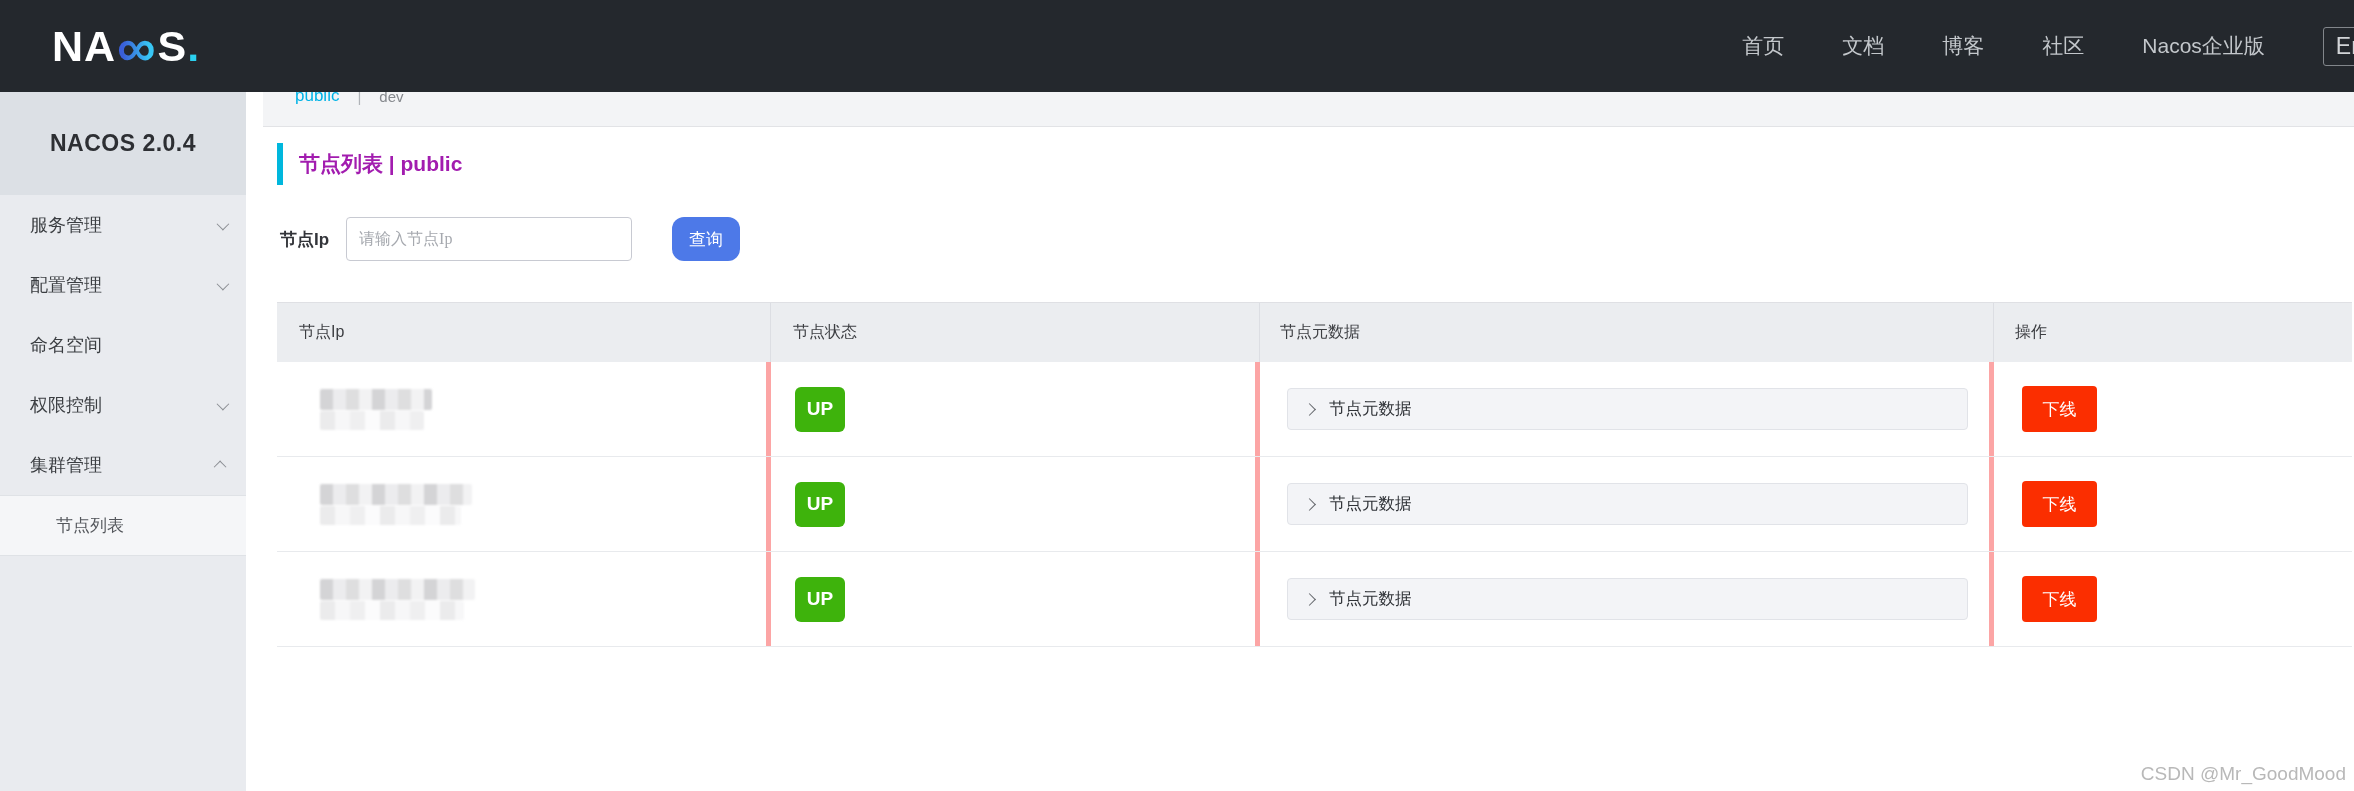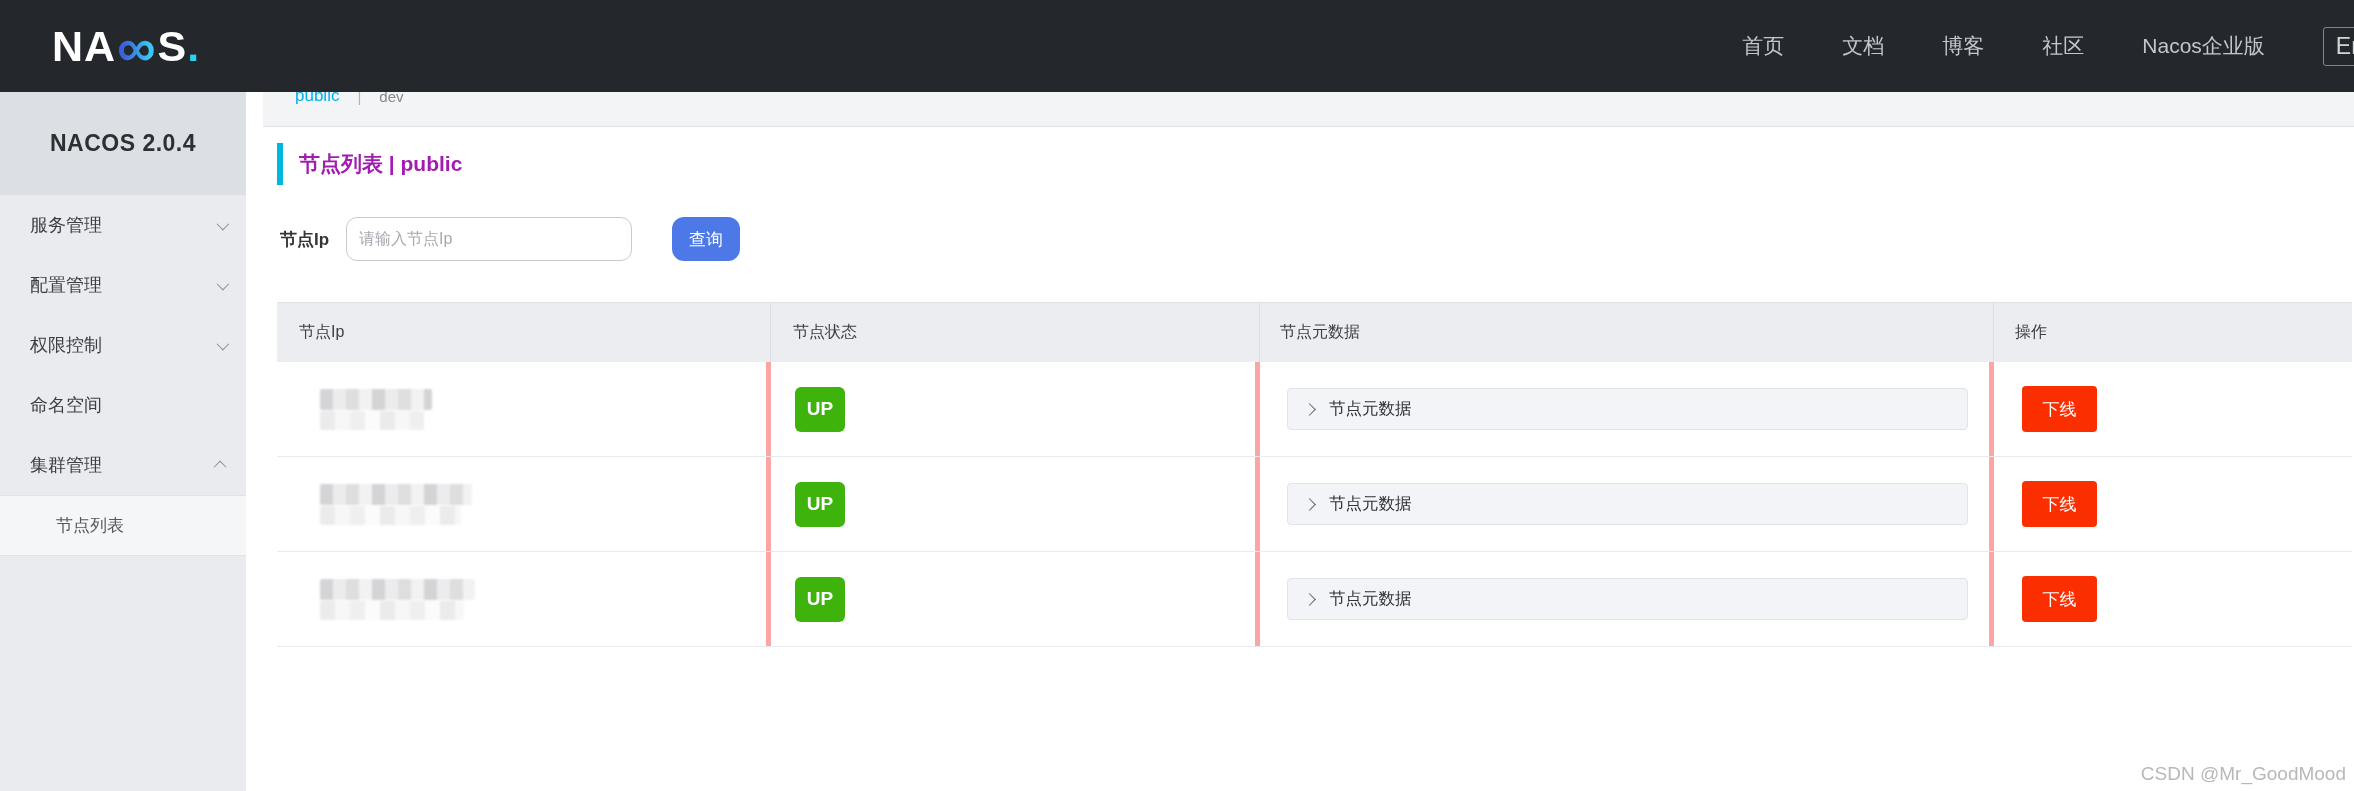--- a/index.html
+++ b/index.html
@@ -48,23 +48,23 @@
   .ns-other { color:#85888d; font-size:15px; text-decoration:none; cursor:pointer; }
 
   
   .content { position:absolute; left:263px; top:127px; right:0; bottom:0; background:#fff; }
   .page-title { position:absolute; left:14px; top:16px; display:flex; align-items:center; }
   .accent-bar { width:6px; height:42px; background:var(--accent-cyan,#00b7dd); }
   .page-title h1 { margin-left:16px; font-size:21px; font-weight:bold; color:#a21caf; }
 
   .search-row { position:absolute; left:17px; top:90px; height:44px; display:flex; align-items:center; }
   .search-label { font-size:17px; font-weight:bold; color:#33353a; margin-right:17px; }
-  .search-input { width:286px; height:44px; border:1px solid #c8cad2; border-radius:11px;
+  .search-input { width:286px; height:44px; border:1px solid #c8cad2; border-radius:4px;
                   padding:0 12px; font-size:16px; color:#333; outline:none;
-                  font-family:Liberation Sans, sans-serif; }
+                  font-family:Liberation Serif, serif; }
   .search-input::placeholder { color:#a6a9af; }
   .btn-query { margin-left:40px; width:68px; height:44px; background:var(--primary-blue,#4d79e8);
                border:none; border-radius:12px; color:#fff; font-size:17px; cursor:pointer;
                font-family:"Liberation Sans","DejaVu Sans",sans-serif; }
 
   
   .node-table { position:absolute; left:14px; top:175px; right:2px; }
   .t-head { display:flex; height:60px; background:var(--table-header-bg,#ebedf0);
             border-top:1px solid #dfe0e4; align-items:center; }
   .t-head .cell { font-size:16px; color:#3c3e42; }
@@ -122,25 +122,25 @@
     <div class="side-menu">
       <div class="side-item">
         <span>服务管理</span>
         <span class="chev down"></span>
       </div>
       <div class="side-item">
         <span>配置管理</span>
         <span class="chev down"></span>
       </div>
       <div class="side-item">
+        <span>命名空间</span>
+      </div>
+      <div class="side-item">
         <span>权限控制</span>
         <span class="chev down"></span>
-      </div>
-      <div class="side-item">
-        <span>命名空间</span>
       </div>
       <div class="side-item">
         <span>集群管理</span>
         <span class="chev up"></span>
       </div>
       <div class="side-subitem">
         <span>节点列表</span>
       </div>
     </div>
   </aside>

